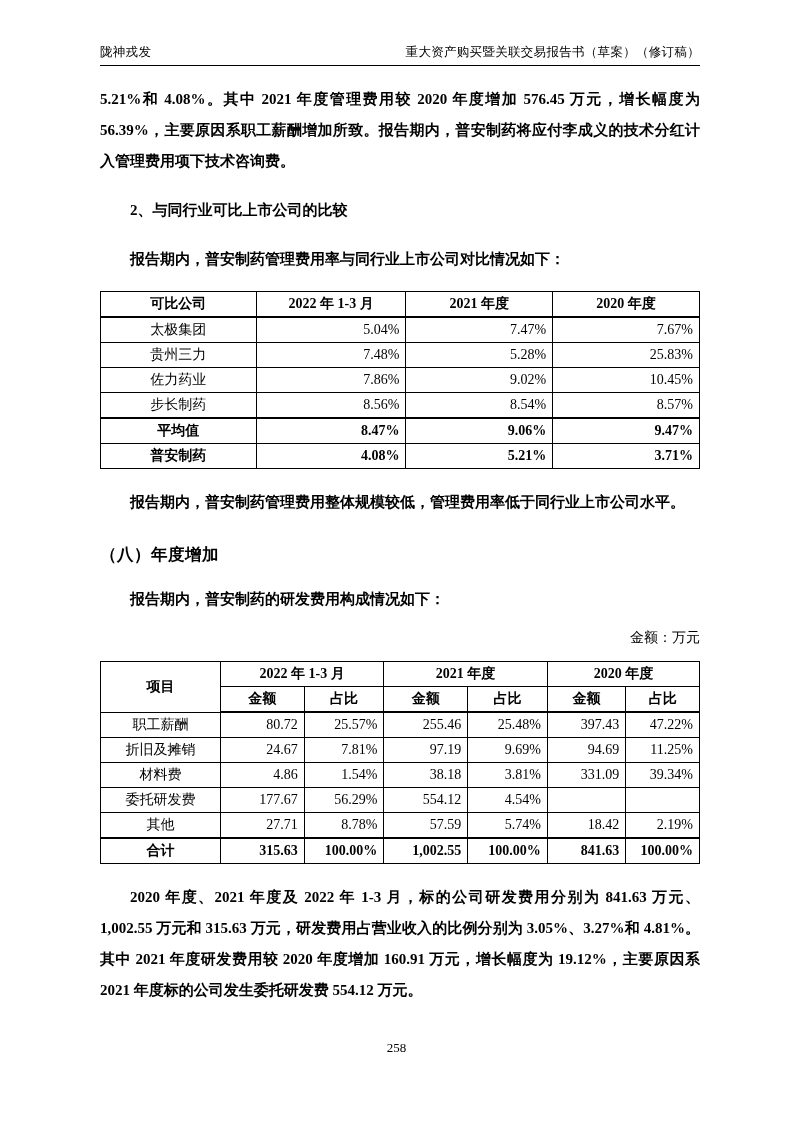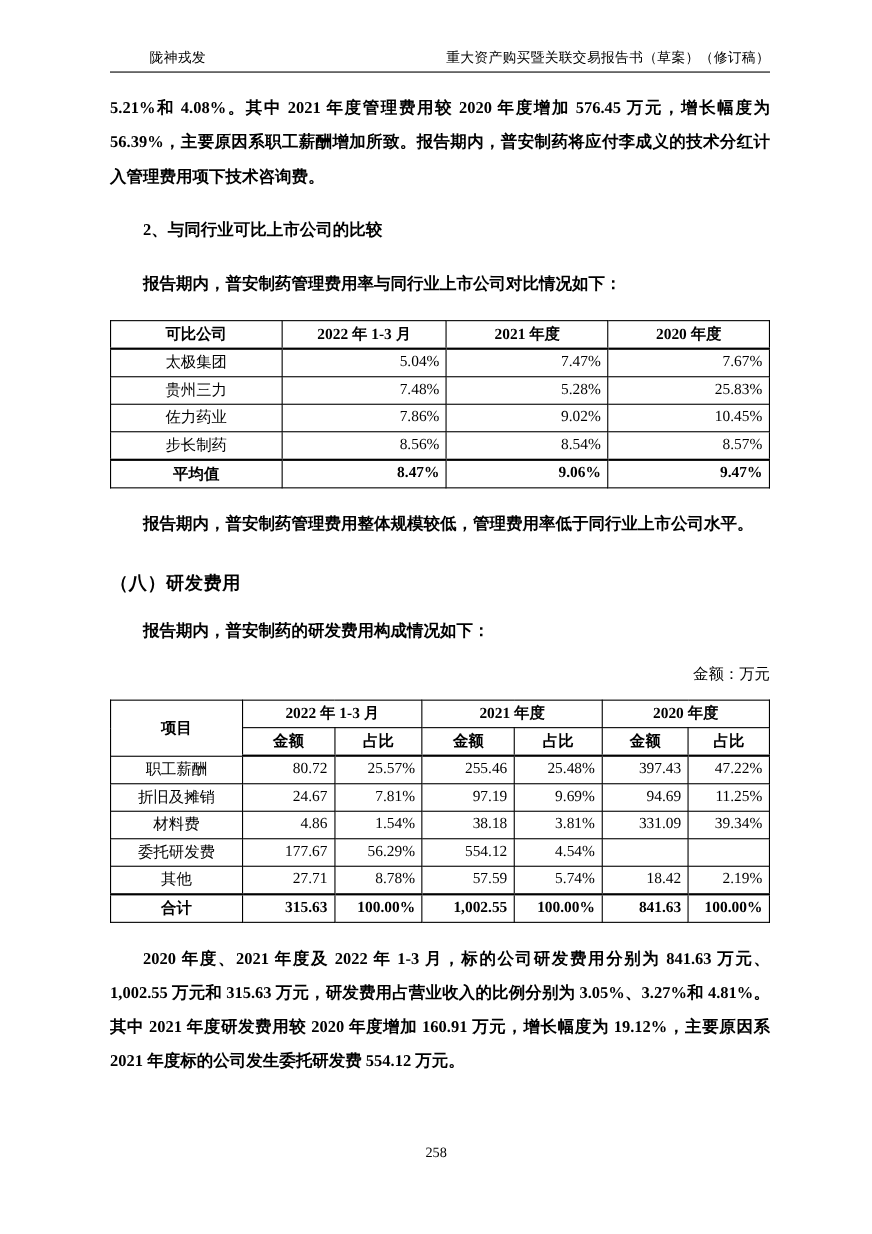--- a/index.html
+++ b/index.html
@@ -26,21 +26,21 @@
   
   .header {
     display: flex;
     justify-content: space-between;
     align-items: flex-end;
     font-size: 12.5px;
     padding-bottom: 4px;
     border-bottom: 1px solid #000;
     letter-spacing: 0.3px;
   }
-  .header .left { white-space: nowrap; margin-left: 36px; }
+  .header .left { white-space: nowrap; }
   .header .right { white-space: nowrap; }
 
   
   p.body-text {
     font-size: 15px;
     line-height: 31px;
     margin: 0;
     text-align: justify;
     text-justify: inter-ideograph;
     font-weight: bold;
@@ -170,28 +170,34 @@
           <td class="num">8.56%</td>
           <td class="num">8.54%</td>
           <td class="num">8.57%</td>
         </tr>
         <tr class="bold">
           <td class="name">平均值</td>
           <td class="num">8.47%</td>
           <td class="num">9.06%</td>
           <td class="num">9.47%</td>
         </tr>
+        <tr class="bold">
+          <td class="name">普安制药</td>
+          <td class="num">4.08%</td>
+          <td class="num">5.21%</td>
+          <td class="num">3.71%</td>
+        </tr>
       </tbody>
     </table>
 
     <div class="para-block">
       <p class="body-text indent2">报告期内，普安制药管理费用整体规模较低，管理费用率低于同行业上市公司水平。</p>
     </div>
 
-    <h3 class="section-title">（八）研发费用</h3>
+    <h3 class="section-title">（八）年度增加</h3>
 
     <div class="para-block">
       <p class="body-text indent2">报告期内，普安制药的研发费用构成情况如下：</p>
     </div>
 
     <div class="amount-unit">金额：万元</div>
 
     <table class="tbl2">
       <colgroup>
         <col style="width:20%">

